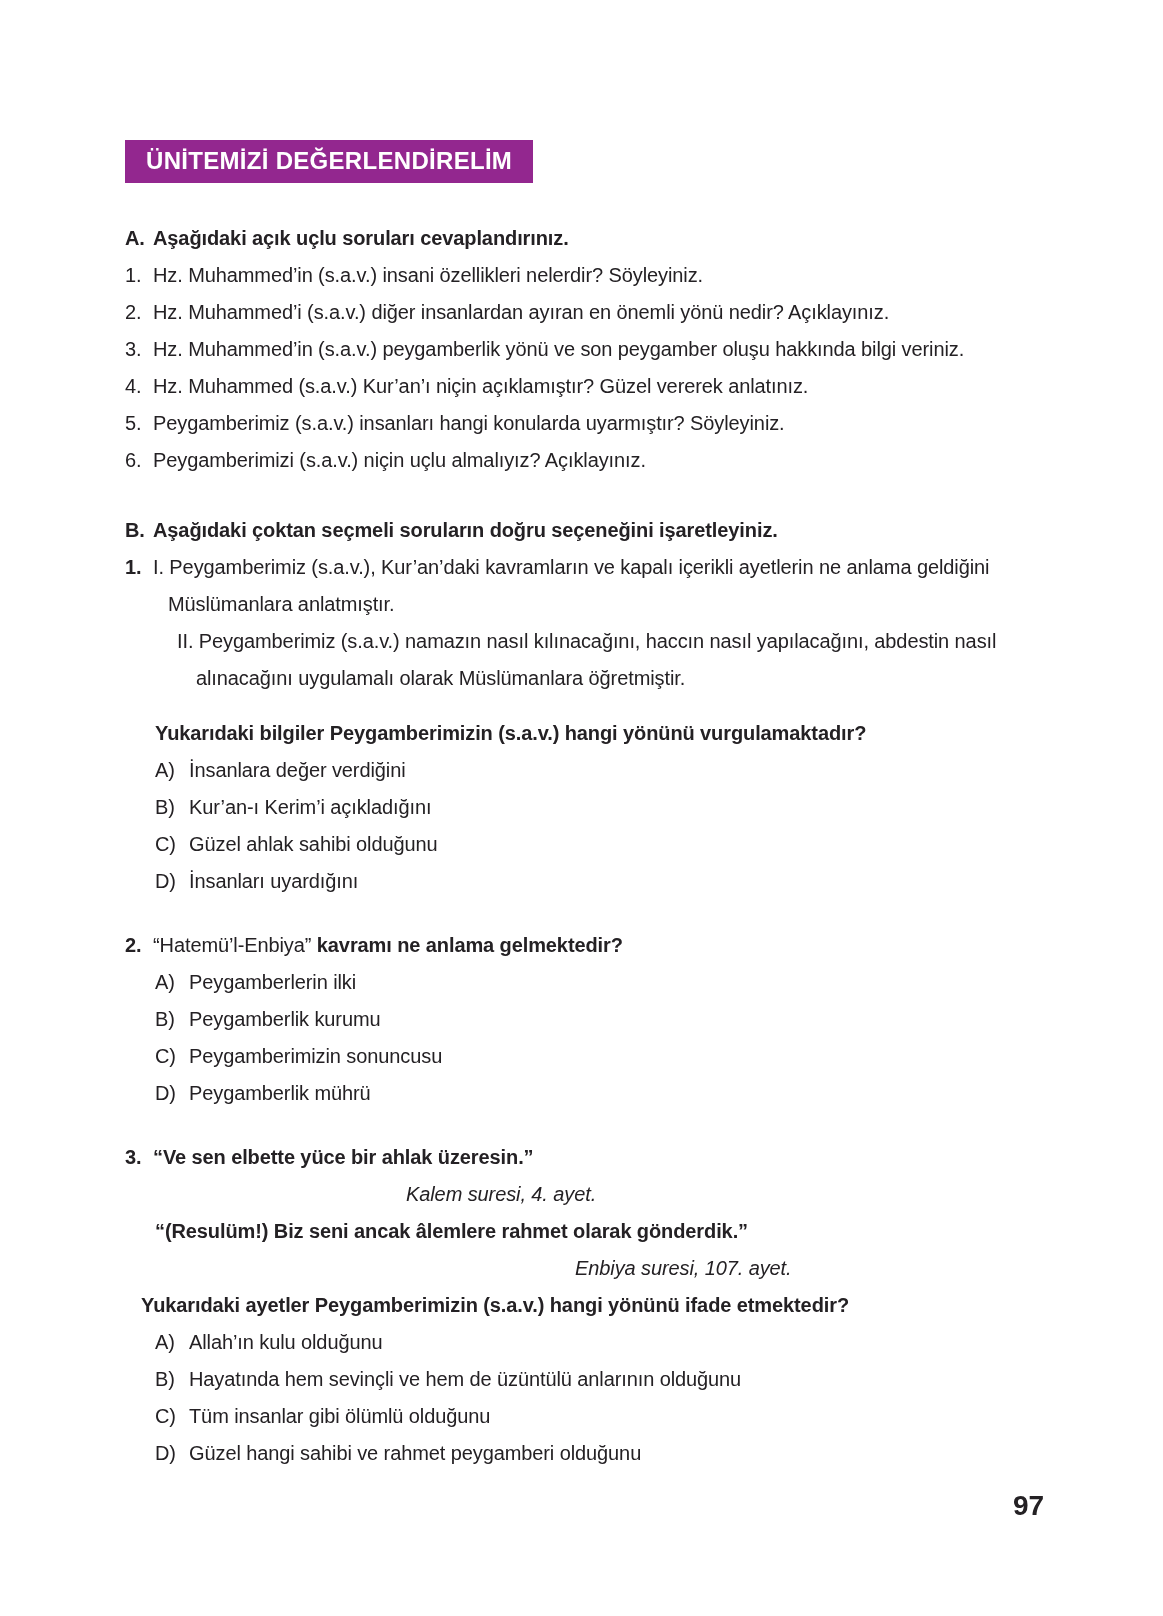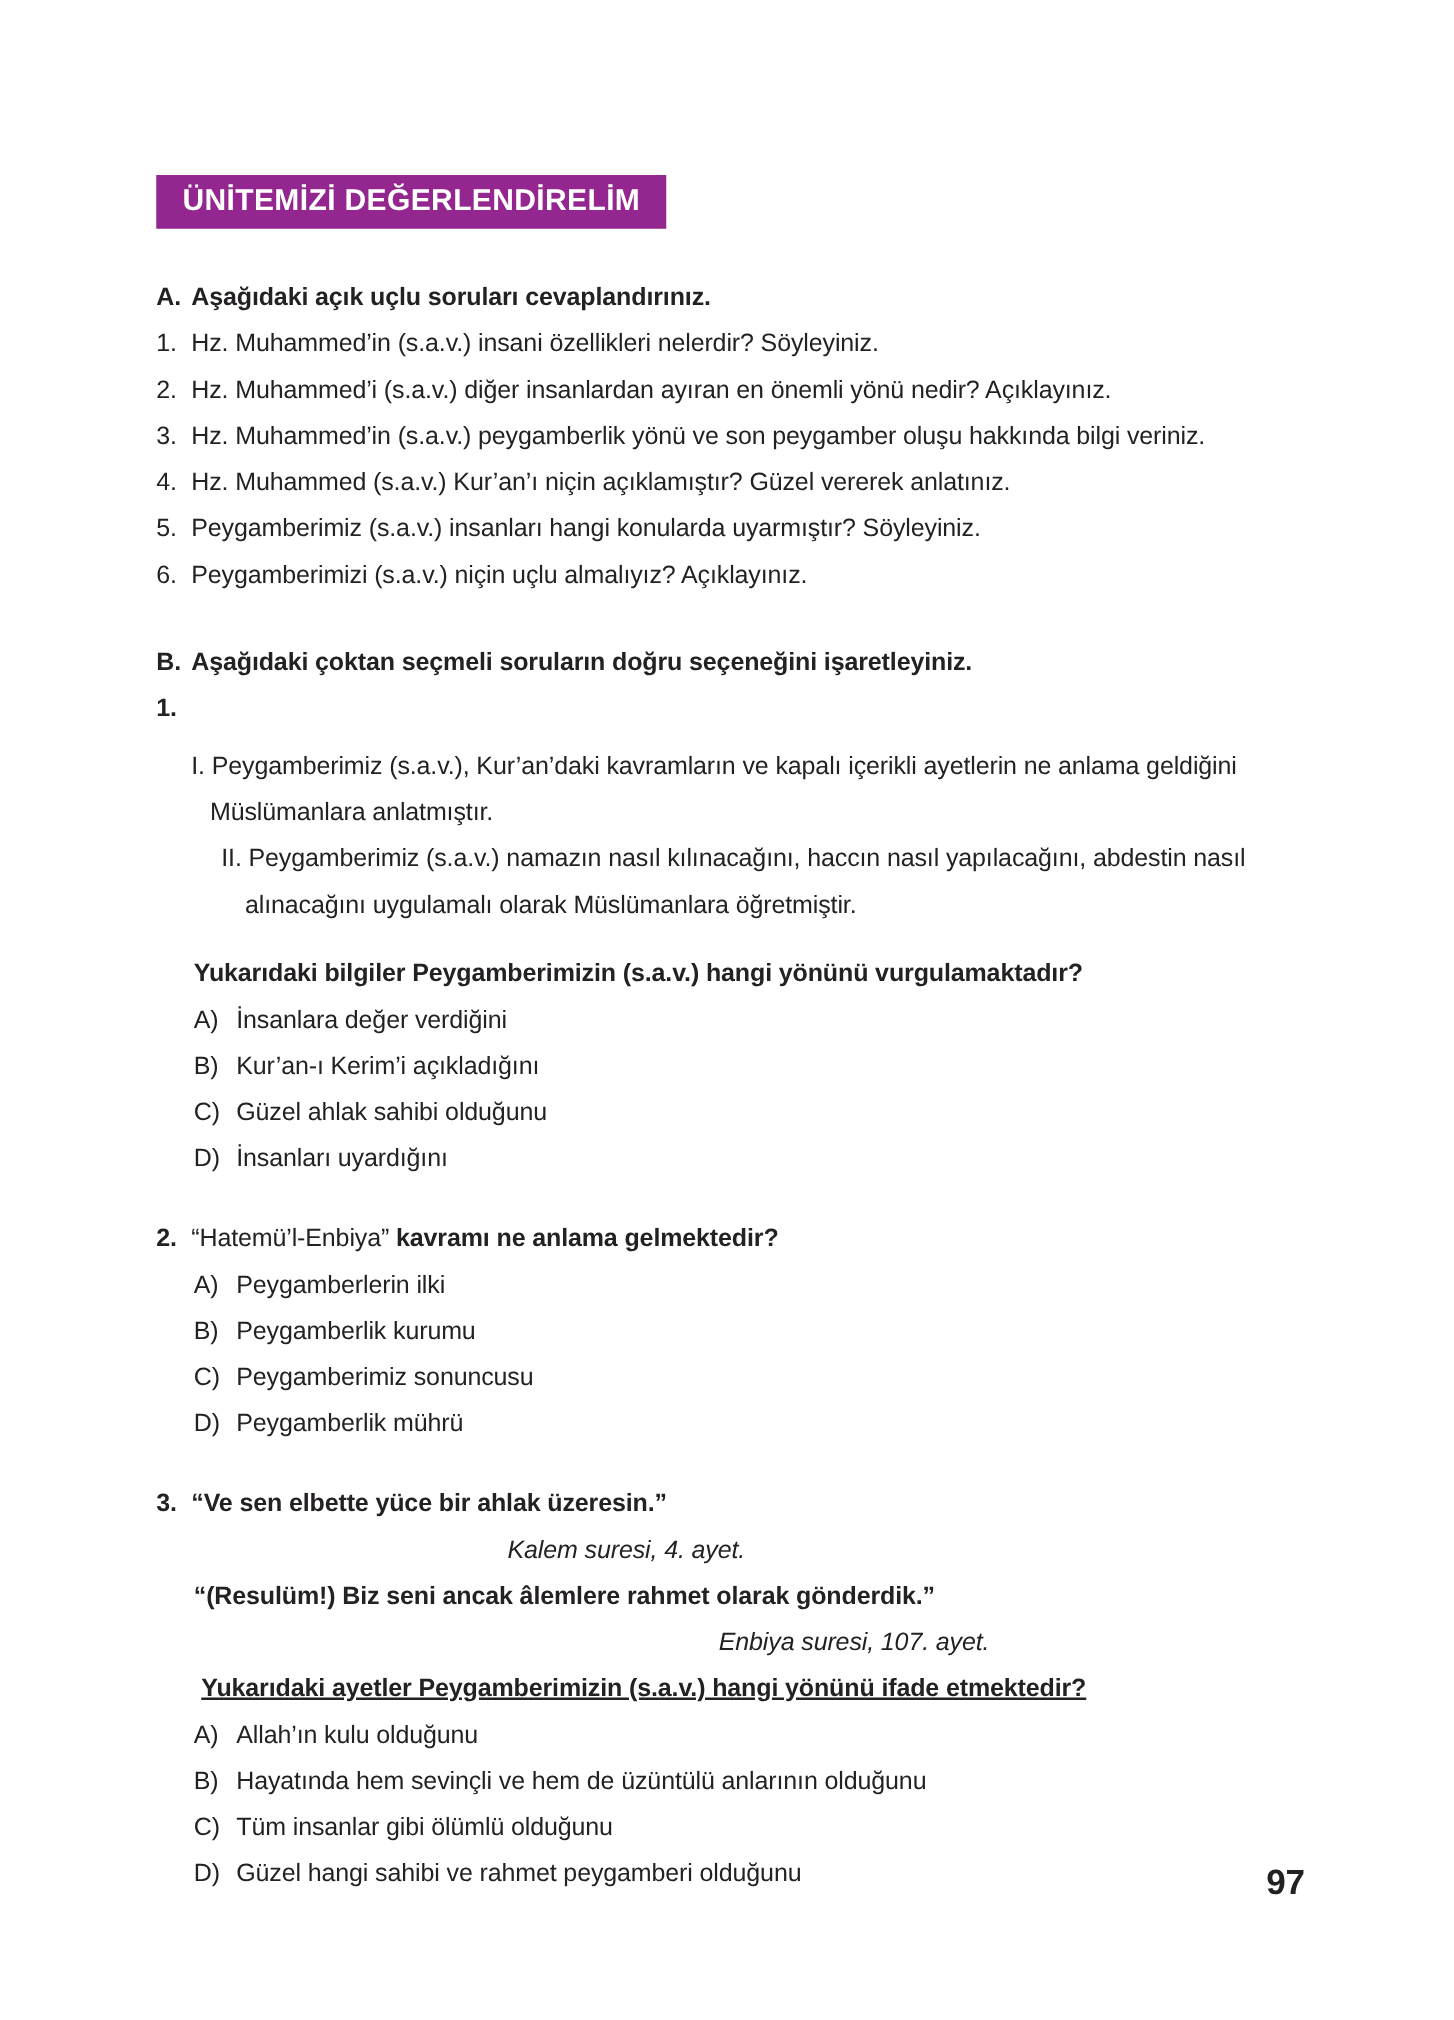--- a/index.html
+++ b/index.html
@@ -43,21 +43,20 @@
   .q-num { width: 28px; flex: none; }
   .q-text { flex: 1; }
 
   .b-num { width: 28px; flex: none; font-weight: bold; }
 
   .stmt1 {
     max-width: 860px;
     padding-left: 15px;
     text-indent: -15px;
     line-height: 37px;
-    margin-top: 46px;
   }
   .stmt2 {
     max-width: 862px;
     margin-left: 24px;
     padding-left: 19px;
     text-indent: -19px;
     line-height: 37px;
   }
   .stem {
     margin-left: 30px;
@@ -68,21 +67,21 @@
   .options { margin-left: 30px; }
   .opt { display: flex; line-height: 37px; }
   .opt-letter { width: 34px; flex: none; }
 
   .q2-block { margin-top: 27px; }
   .q3-block { margin-top: 27px; }
 
   .source1 { margin-left: 281px; line-height: 37px; font-style: italic; }
   .source2 { margin-left: 450px; line-height: 37px; font-style: italic; }
   .verse2 { margin-left: 30px; line-height: 37px; font-weight: bold; }
-  .stem2 { margin-left: 36px; font-weight: bold; line-height: 37px; text-decoration: underline; }
+  .stem2 { margin-left: 16px; font-weight: bold; line-height: 37px; }
 
   .page-number {
     position: absolute;
     left: 1013px;
     top: 1490px;
     font-weight: bold;
     font-size: 28px;
   }
 </style>
 </head>
@@ -170,21 +169,21 @@
         <div class="opt">
           <span class="opt-letter">A)</span>
           <span>Peygamberlerin ilki</span>
         </div>
         <div class="opt">
           <span class="opt-letter">B)</span>
           <span>Peygamberlik kurumu</span>
         </div>
         <div class="opt">
           <span class="opt-letter">C)</span>
-          <span>Peygamberimiz sonuncusu</span>
+          <span>Peygamberimizin sonuncusu</span>
         </div>
         <div class="opt">
           <span class="opt-letter">D)</span>
           <span>Peygamberlik mührü</span>
         </div>
       </div>
     </div>
 
     <div class="q3-block">
       <div class="q-row">

